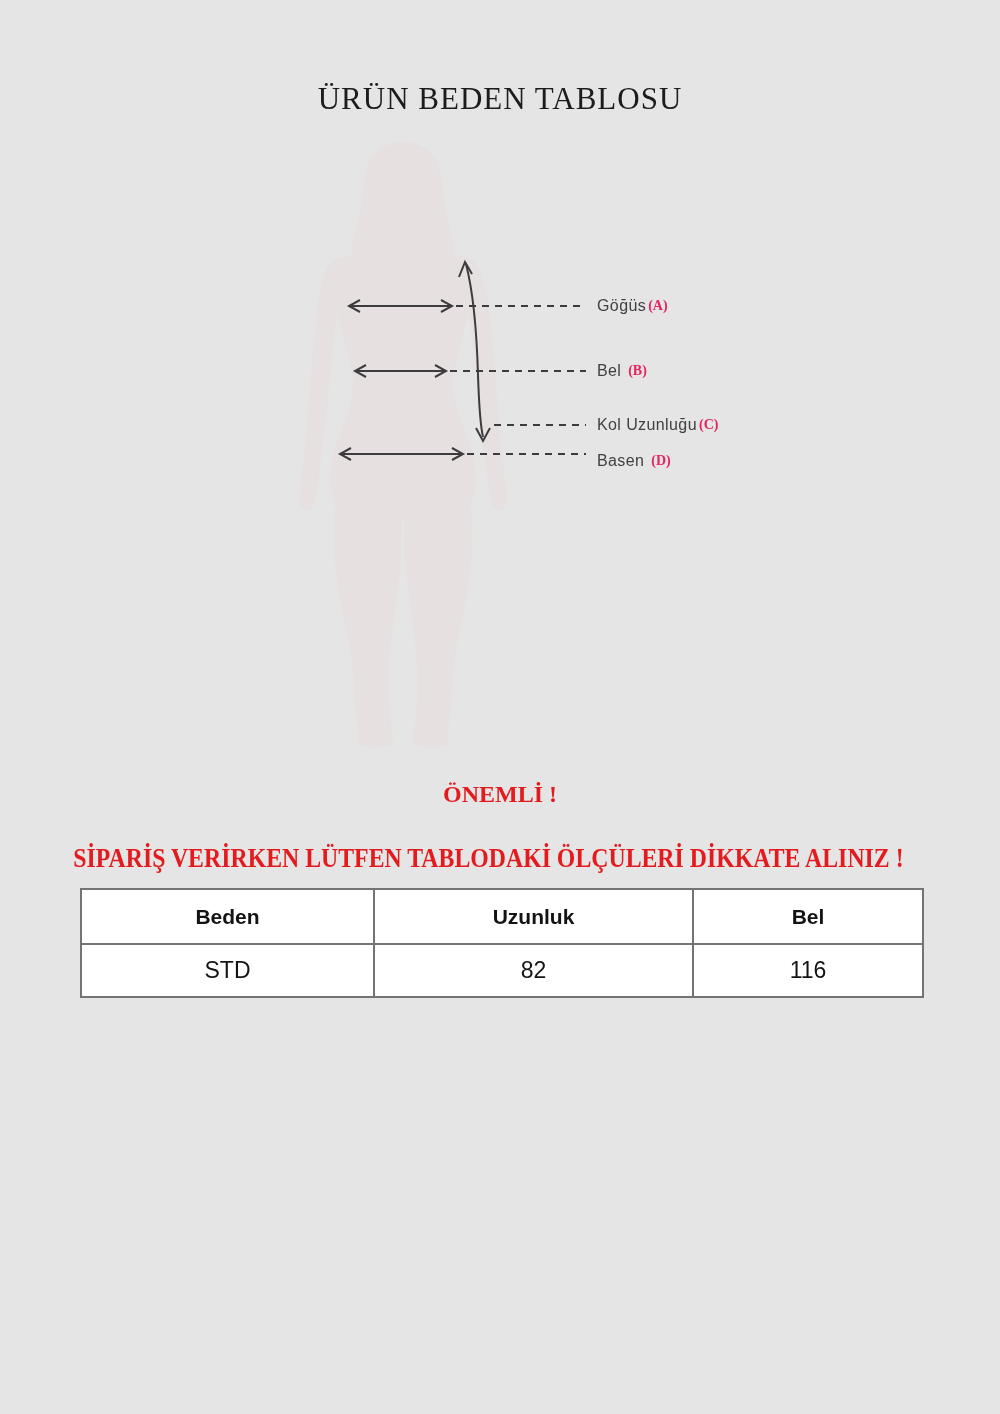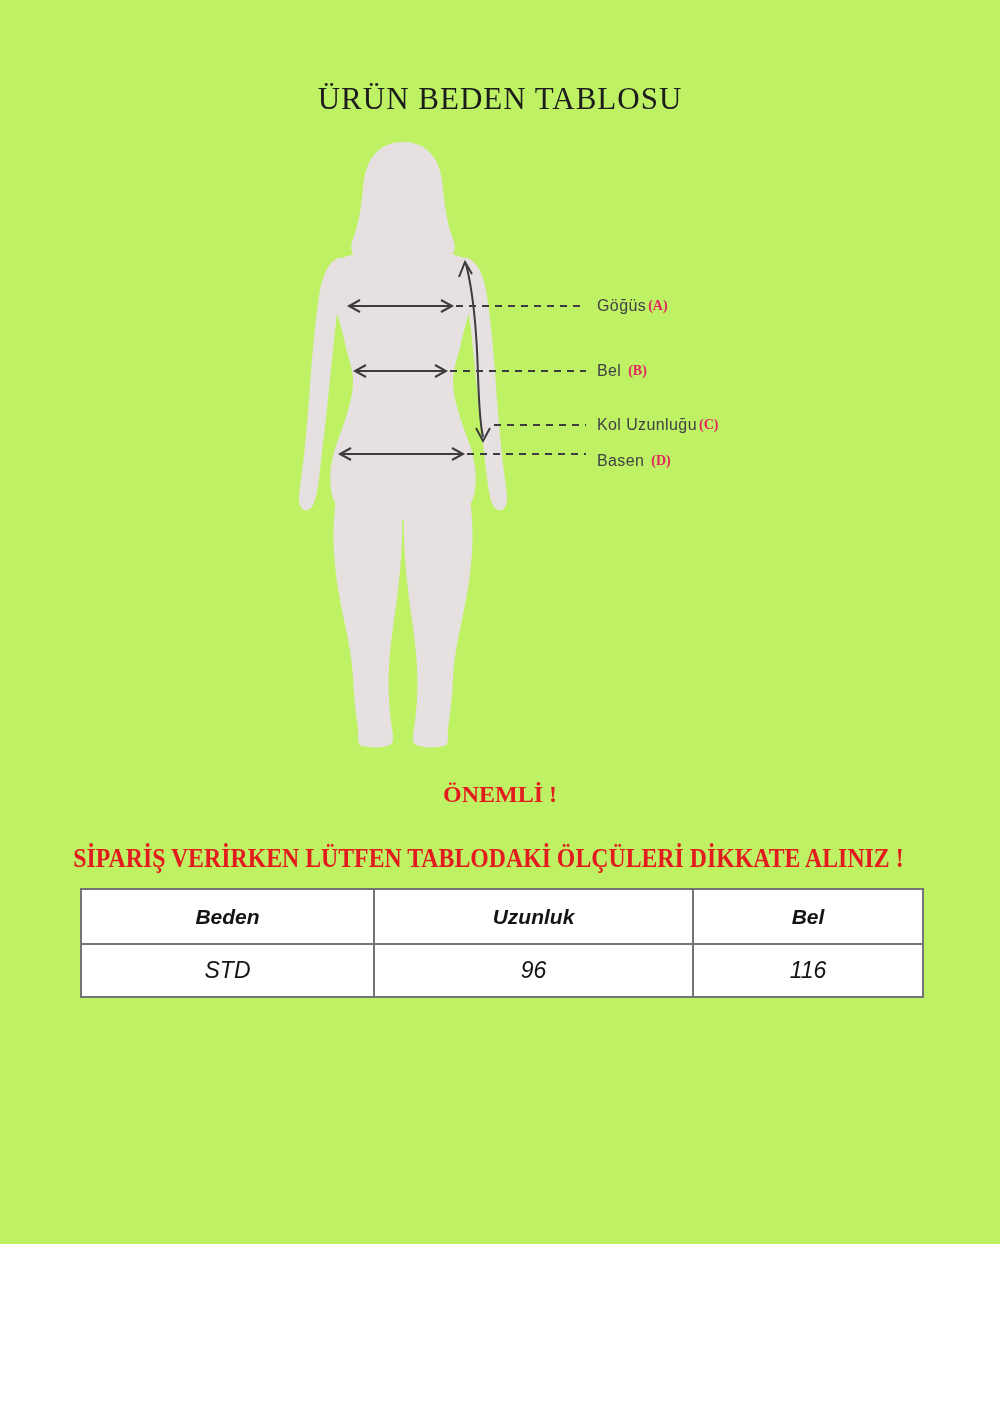--- a/index.html
+++ b/index.html
@@ -1,19 +1,19 @@
 <!DOCTYPE html>
 <html><head>
 <meta charset="utf-8">
 <style>
   html,body{margin:0;padding:0;background:#ffffff;}
   #page{
     position:relative;
-    width:1000px;height:1244px;
-    background:#bef264;
+    width:1000px;height:1414px;
+    background:#e5e5e5;
     font-family:"Liberation Sans",sans-serif;
     overflow:hidden;
   }
   .page-title{
     position:absolute;top:81px;left:0;width:1000px;
     text-align:center;
     font-family:"Liberation Serif",serif;
     font-size:31px;color:#1c1c1c;letter-spacing:1px;
   }
   #figure-svg{position:absolute;top:0;left:0;}
@@ -46,21 +46,21 @@
     font-family:"Liberation Serif",serif;font-weight:bold;
     font-size:28px;color:#e31b1e;white-space:nowrap;
   }
   table.size-table{
     position:absolute;top:888px;left:80px;
     width:842px;border-collapse:collapse;table-layout:fixed;
   }
   table.size-table td{
     border:2px solid #747474;
     text-align:center;vertical-align:middle;
-    color:#141414;background:#ffffff;font-style:italic;
+    color:#141414;background:#ffffff;
   }
   table.size-table tr.hdr td{height:51px;font-weight:bold;font-size:21px;}
   table.size-table tr.data td{height:49px;font-size:23px;}
 </style>
 </head>
 <body>
 
 <div id="page">
 
   <div class="page-title">ÜRÜN BEDEN TABLOSU</div>
@@ -203,19 +203,19 @@
         <col style="width:230px">
     </colgroup>
     <tbody>
         <tr class="hdr">
       <td>Beden</td>
       <td>Uzunluk</td>
       <td>Bel</td>
     </tr>
     <tr class="data">
       <td>STD</td>
-      <td>96</td>
+      <td>82</td>
       <td>116</td>
     </tr>
   </tbody>
     </table>
 
 </div>
 
 </body></html>

